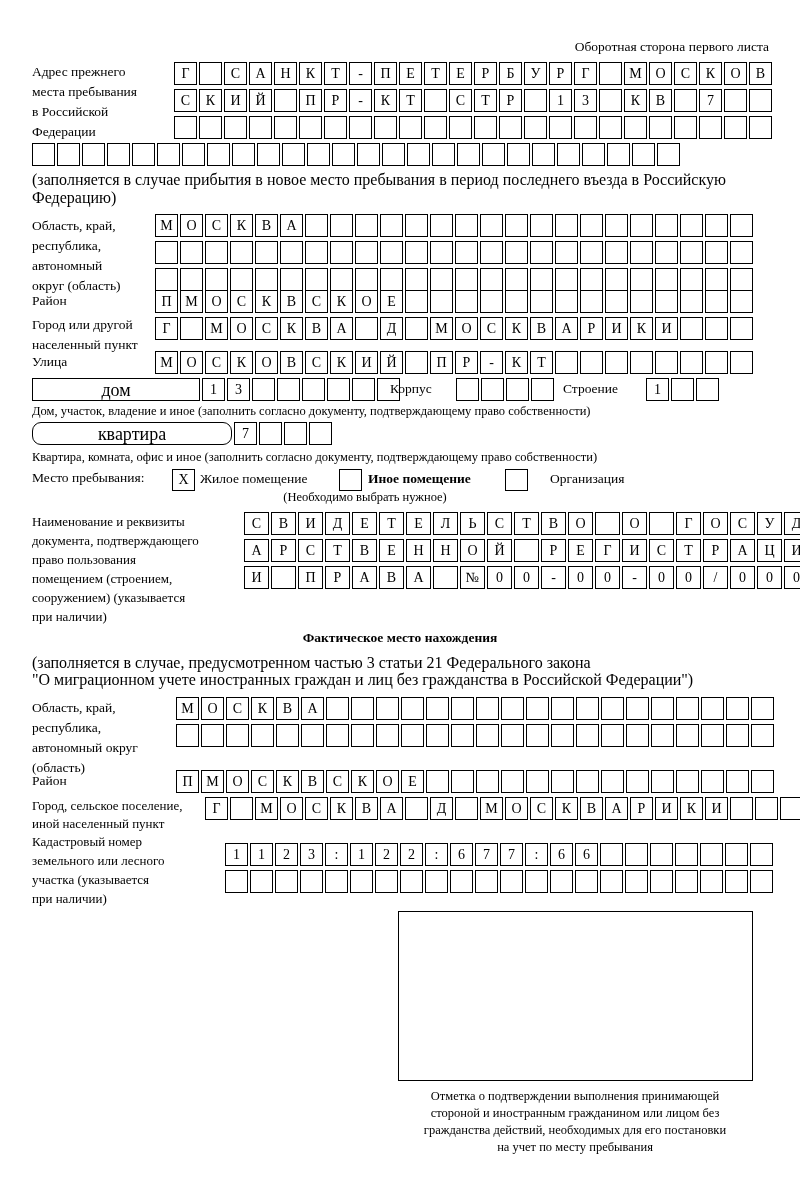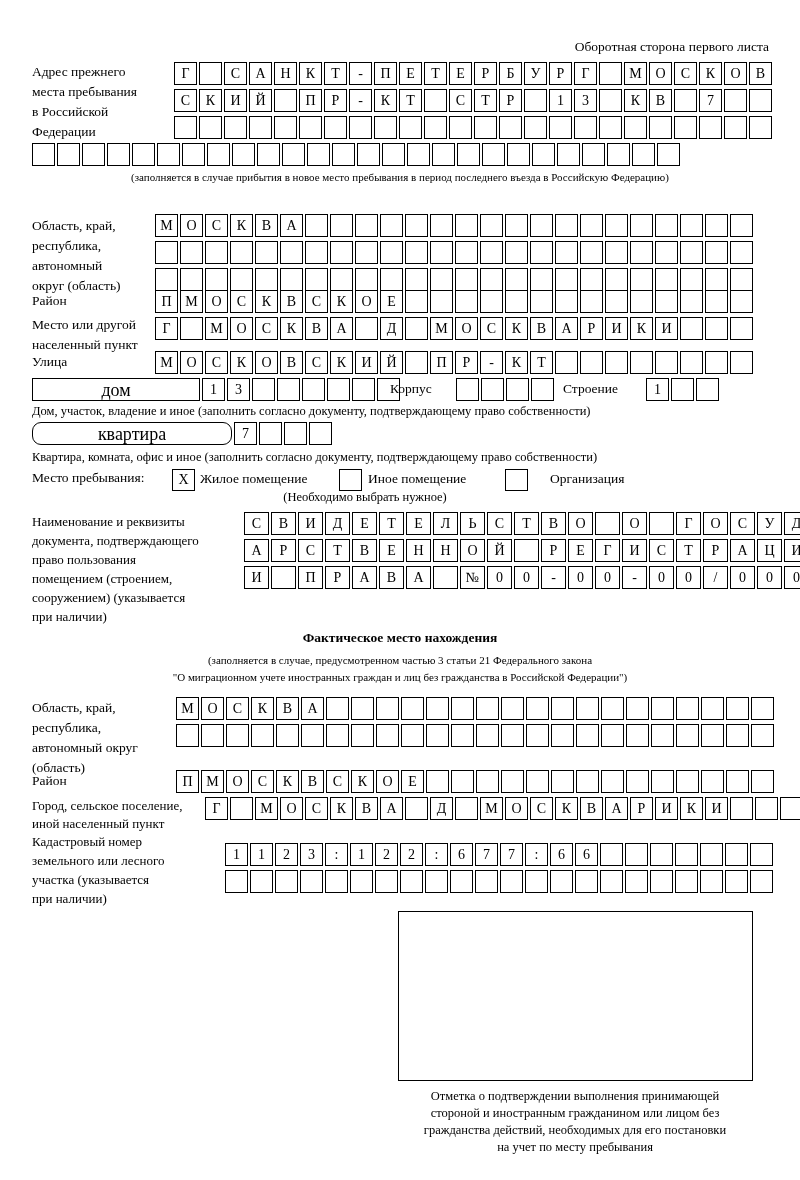--- a/index.html
+++ b/index.html
@@ -26,22 +26,21 @@
   .hdr-right {
     font-size: 13.5px;
     text-align: right;
   }
   .lbl {
     font-size: 13.5px;
     line-height: 20px;
     white-space: pre-line;
   }
   .center-note {
-    font-size: 11px;
-    text-align: center;
+    font-size: 16px;
   }
   .section-title {
     font-size: 13.5px;
     font-weight: bold;
     text-align: center;
     letter-spacing: 0.2px;
   }
   .subsection-title {
     font-size: 13.5px;
     font-weight: bold;
@@ -334,21 +333,21 @@
     <div class="cell"></div>
     <div class="cell"></div>
     <div class="cell"></div>
     <div class="cell"></div>
     <div class="cell"></div>
     <div class="cell"></div>
     <div class="cell"></div>
     <div class="cell"></div>
   </div>
 
-  <div class="abs lbl" style="left:32px; top:315px; width:130px;">Место или другой
+  <div class="abs lbl" style="left:32px; top:315px; width:130px;">Город или другой
 населенный пункт</div>
   <div class="abs cells" style="left:155px; top:317px;">
     <div class="cell">Г</div>
     <div class="cell"></div>
     <div class="cell">М</div>
     <div class="cell">О</div>
     <div class="cell">С</div>
     <div class="cell">К</div>
     <div class="cell">В</div>
     <div class="cell">А</div>
@@ -431,21 +430,21 @@
     <div class="cell"></div>
     <div class="cell"></div>
     <div class="cell"></div>
   </div>
   <div class="abs small-note" style="left:32px; top:450px; width:740px;">Квартира, комната, офис и иное (заполнить согласно документу, подтверждающему право собственности)</div>
 
   <div class="abs lbl" style="left:32px; top:468px; width:140px;">Место пребывания:</div>
   <div class="abs checkbox" style="left:172px; top:469px;">X</div>
   <div class="abs lbl" style="left:200px; top:469px; width:160px;">Жилое помещение</div>
   <div class="abs checkbox" style="left:339px; top:469px;"></div>
-  <div class="abs lbl" style="left:368px; top:469px; width:150px;">Иное помещение</div>
+  <div class="abs lbl" style="left:368px; top:469px; width:150px;font-weight:bold;">Иное помещение</div>
   <div class="abs checkbox" style="left:505px; top:469px;"></div>
   <div class="abs lbl" style="left:550px; top:469px; width:160px;">Организация</div>
   <div class="abs small-note" style="left:200px; top:490px; width:330px; text-align:center;">(Необходимо выбрать нужное)</div>
 
   <div class="abs lbl" style="left:32px; top:512px; width:215px; font-size:13px; line-height:19px;">Наименование и реквизиты
 документа, подтверждающего
 право пользования
 помещением (строением,
 сооружением) (указывается
 при наличии)</div>

